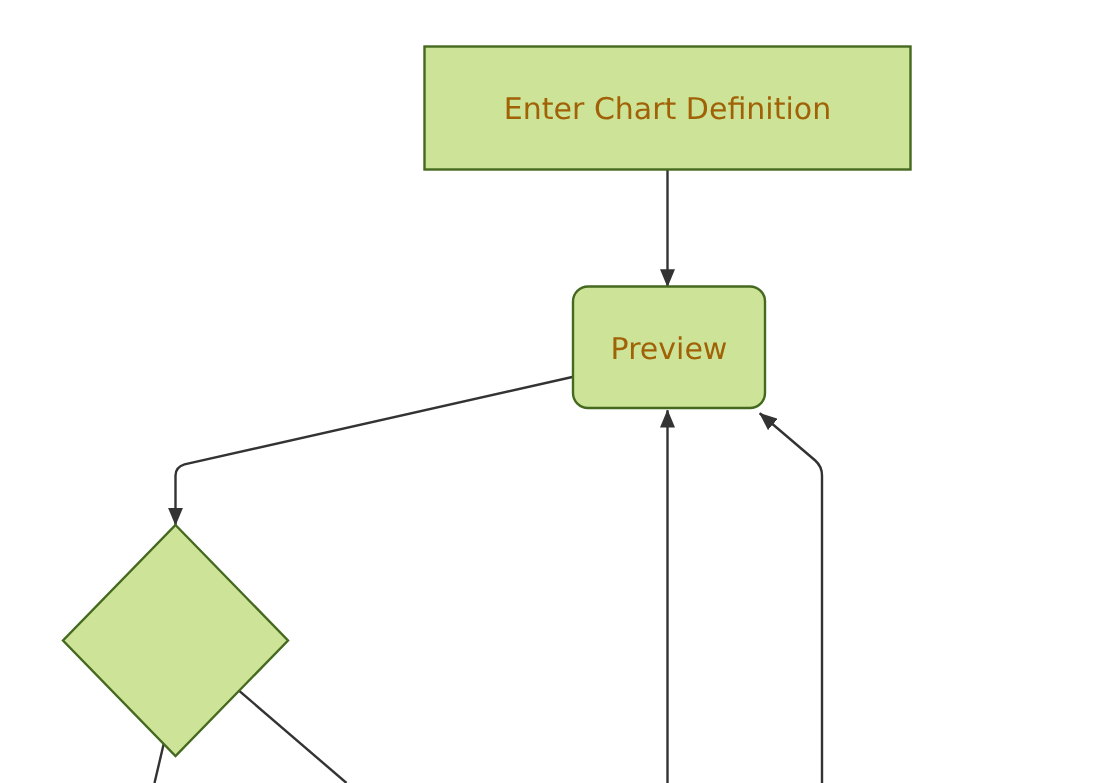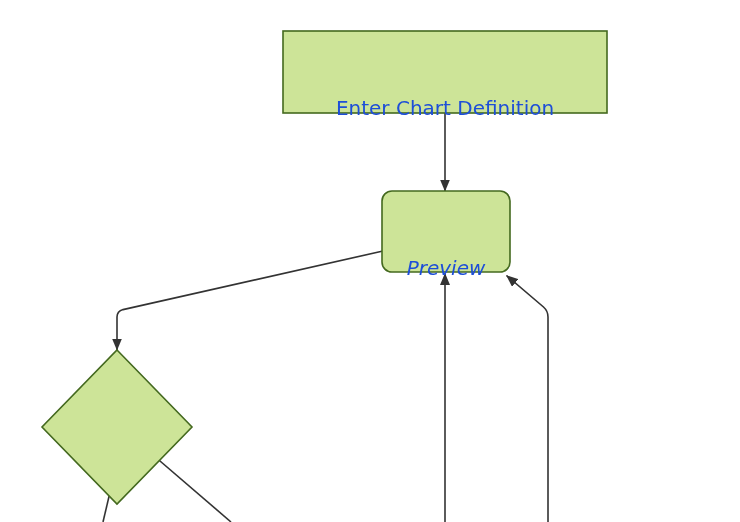--- a/index.html
+++ b/index.html
@@ -33,28 +33,27 @@
     fill: #cde498;
     stroke: #44691f;
     stroke-width: 1.6px;
   }
   .node-label {
     position: absolute;
     display: flex;
     align-items: center;
     justify-content: center;
     text-align: right;
-    color: #1d4ed8;
+    color: #a16207;
     font-size: 20px;
     line-height: 1.2;
     pointer-events: none;
-    margin-top: 36px;
   }
   .label-enter   { left: 283px; top: 31px;  width: 324px; height: 82px; }
-  .label-preview { left: 382px; top: 191px; width: 128px; height: 81px; font-style: italic; }
+  .label-preview { left: 382px; top: 191px; width: 128px; height: 81px; }
   .label-decide  { left: 42px;  top: 350px; width: 150px; height: 154px; }
 </style>
 </head>
 <body>
 
 <div class="stage">
 
   <svg class="edges-layer" viewBox="0 0 740 522" xmlns="http://www.w3.org/2000/svg">
     <defs>
       <marker id="arrowhead" viewBox="0 0 12 10" markerWidth="12" markerHeight="10" refX="11.5" refY="5" orient="auto" markerUnits="userSpaceOnUse">

